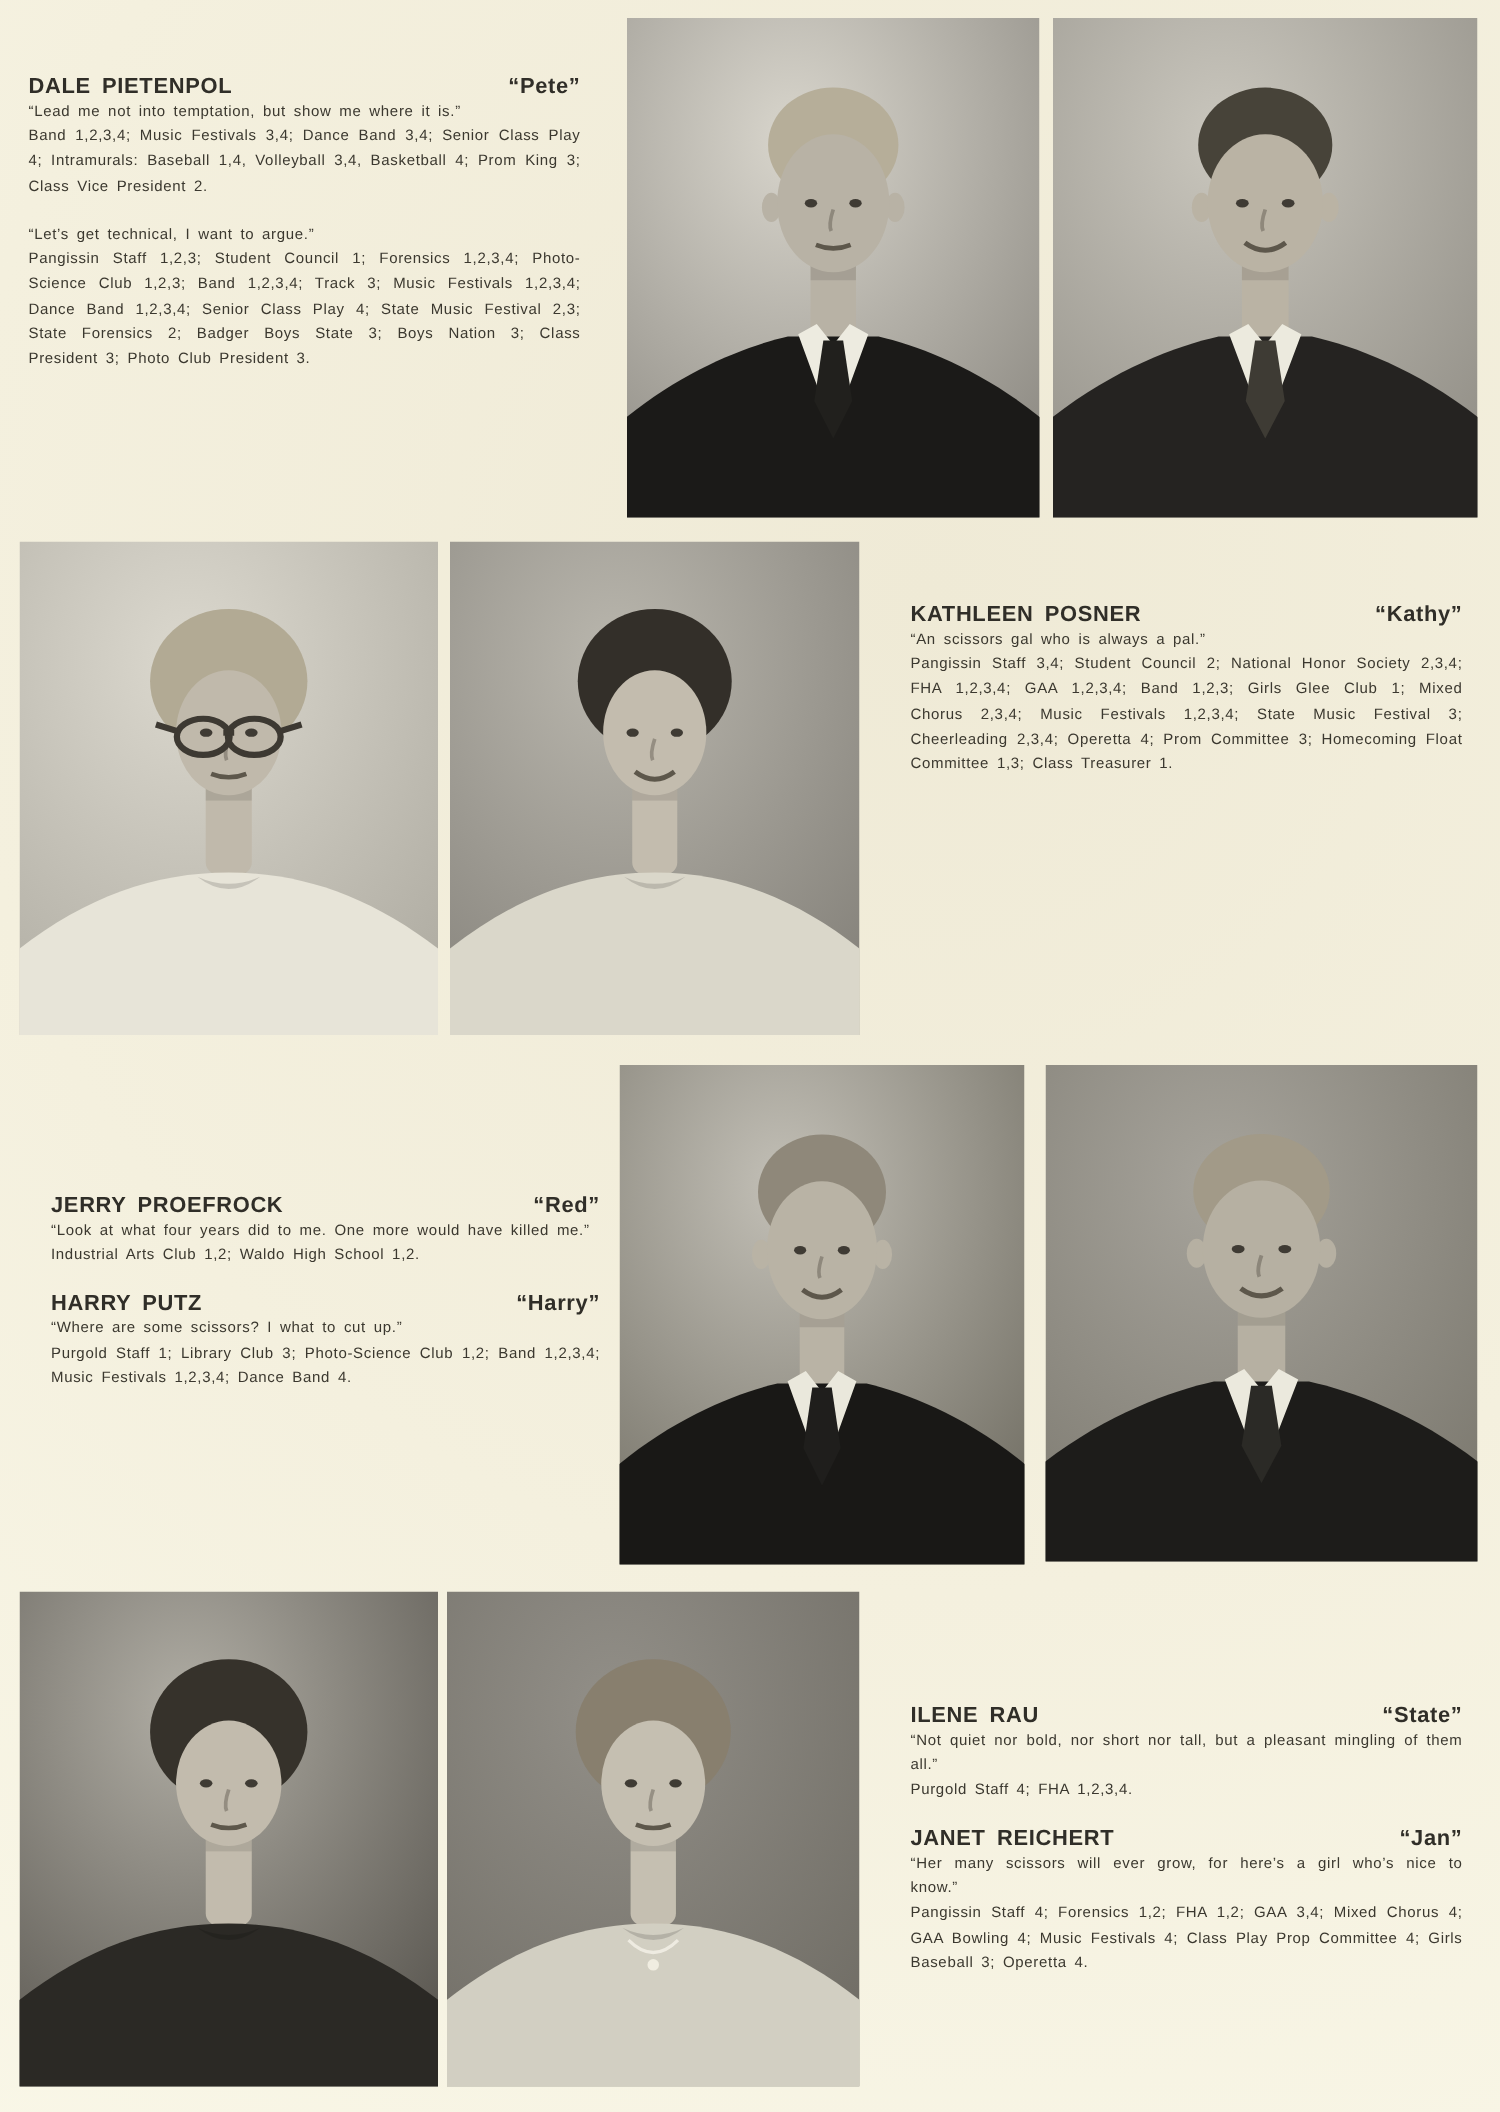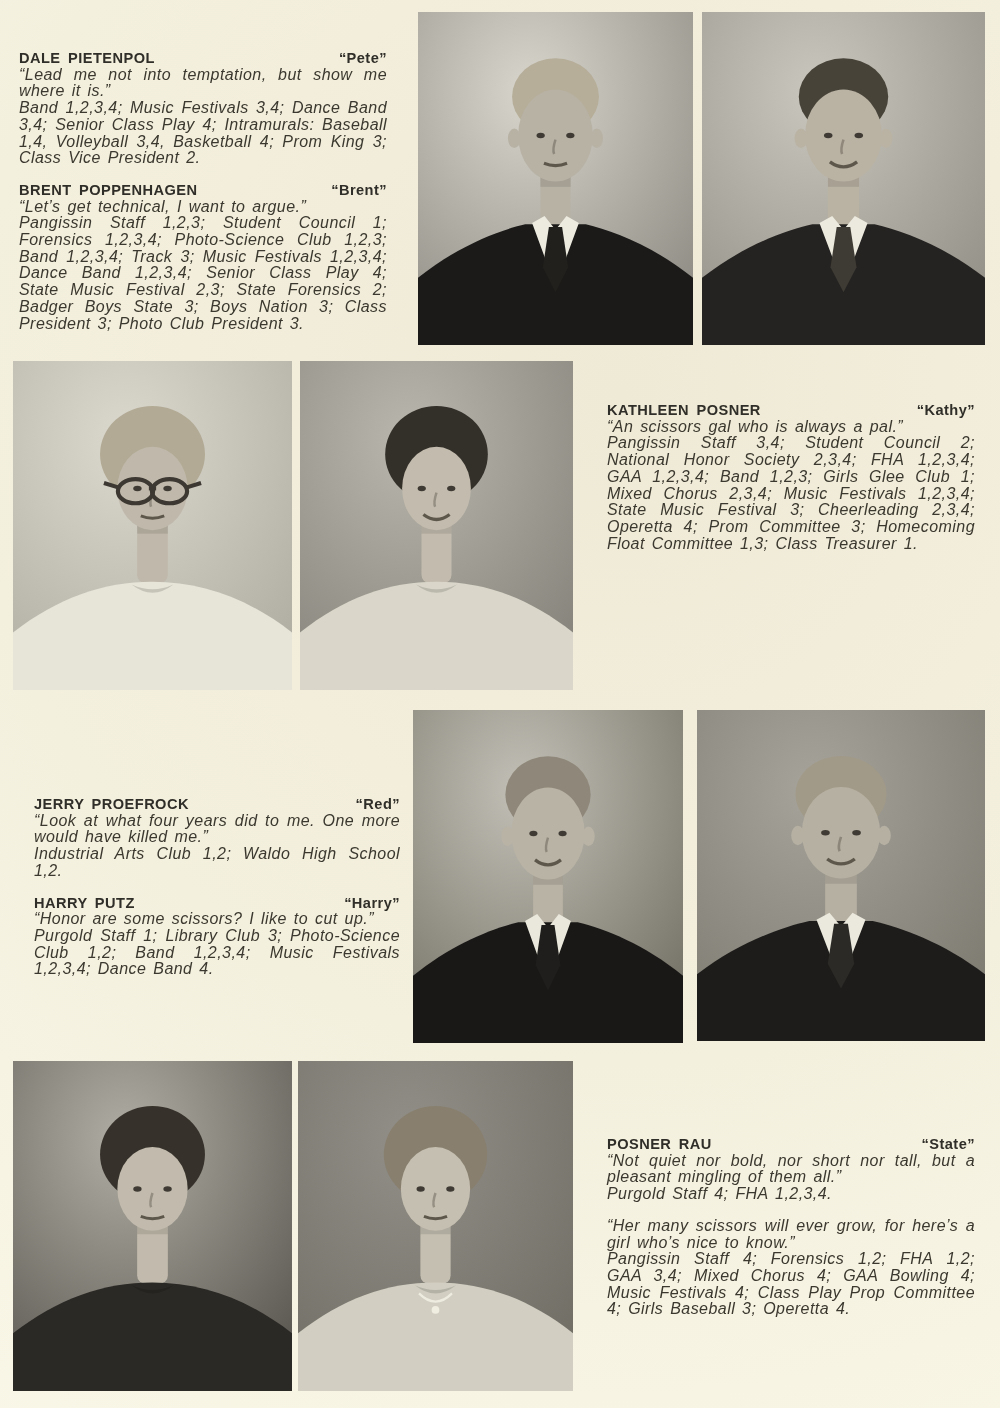--- a/index.html
+++ b/index.html
@@ -13,45 +13,41 @@
   }
   .bio-block{position:absolute;color:#3b382f;}
   .bio{margin:0 0 15px 0;}
   .bio:last-child{margin-bottom:0;}
   .bio-head{
     display:flex;justify-content:space-between;align-items:baseline;
     font-weight:bold;font-size:14.6px;line-height:16.7px;
     letter-spacing:.45px;word-spacing:3px;color:#302e28;
   }
   .bio p{
-    margin:0;font-size:16px;line-height:16.7px;
-    text-align:justify;letter-spacing:.45px;word-spacing:2px;color:#3b382f;font-style:italic;
+    margin:0;font-size:10px;line-height:16.7px;
+    text-align:justify;letter-spacing:.45px;word-spacing:2px;color:#3b382f;
   }
   .photo{position:absolute;margin:0;padding:0;}
   .photo svg{display:block;width:100%;height:100%;}
 </style>
 </head>
 <body>
 
 <div class="page">
 
   <section class="bio-block" style="left:19px;top:50px;width:368px">
     <article class="bio">
       <header class="bio-head">
         <span>DALE PIETENPOL</span>
         <span>“Pete”</span>
       </header>
       <p>“Lead me not into temptation, but show me where it is.”</p>
       <p>Band 1,2,3,4; Music Festivals 3,4; Dance Band 3,4; Senior Class Play 4; Intramurals: Baseball 1,4, Volleyball 3,4, Basketball 4; Prom King 3; Class Vice President 2.</p>
     </article>
     <article class="bio">
-      <header class="bio-head">
-        <span>BRENT POPPENHAGEN</span>
-        <span>“Brent”</span>
-      </header>
       <p>“Let’s get technical, I want to argue.”</p>
       <p>Pangissin Staff 1,2,3; Student Council 1; Forensics 1,2,3,4; Photo-Science Club 1,2,3; Band 1,2,3,4; Track 3; Music Festivals 1,2,3,4; Dance Band 1,2,3,4; Senior Class Play 4; State Music Festival 2,3; State Forensics 2; Badger Boys State 3; Boys Nation 3; Class President 3; Photo Club President 3.</p>
     </article>
   </section>
 
   <section class="bio-block" style="left:607px;top:402px;width:368px">
     <article class="bio">
       <header class="bio-head">
         <span>KATHLEEN POSNER</span>
         <span>“Kathy”</span>
@@ -68,35 +64,39 @@
         <span>“Red”</span>
       </header>
       <p>“Look at what four years did to me. One more would have killed me.”</p>
       <p>Industrial Arts Club 1,2; Waldo High School 1,2.</p>
     </article>
     <article class="bio">
       <header class="bio-head">
         <span>HARRY PUTZ</span>
         <span>“Harry”</span>
       </header>
-      <p>“Honor are some scissors? I like to cut up.”</p>
+      <p>“Where are some scissors? I what to cut up.”</p>
       <p>Purgold Staff 1; Library Club 3; Photo-Science Club 1,2; Band 1,2,3,4; Music Festivals 1,2,3,4; Dance Band 4.</p>
     </article>
   </section>
 
   <section class="bio-block" style="left:607px;top:1136px;width:368px">
     <article class="bio">
       <header class="bio-head">
-        <span>POSNER RAU</span>
+        <span>ILENE RAU</span>
         <span>“State”</span>
       </header>
       <p>“Not quiet nor bold, nor short nor tall, but a pleasant mingling of them all.”</p>
       <p>Purgold Staff 4; FHA 1,2,3,4.</p>
     </article>
     <article class="bio">
+      <header class="bio-head">
+        <span>JANET REICHERT</span>
+        <span>“Jan”</span>
+      </header>
       <p>“Her many scissors will ever grow, for here’s a girl who’s nice to know.”</p>
       <p>Pangissin Staff 4; Forensics 1,2; FHA 1,2; GAA 3,4; Mixed Chorus 4; GAA Bowling 4; Music Festivals 4; Class Play Prop Committee 4; Girls Baseball 3; Operetta 4.</p>
     </article>
   </section>
 
   <figure class="photo" style="left:418px;top:12px;width:275px;height:333px" aria-label="black-and-white portrait: young man with blond flat-top hair, dark suit and dark tie">
       <svg viewBox="0 0 100 120" preserveAspectRatio="none" aria-hidden="true">
     <defs>
           <radialGradient id="pbg0" cx="40%" cy="24%" r="100%">
       <stop offset="0%" stop-color="#d8d5cc"></stop>

